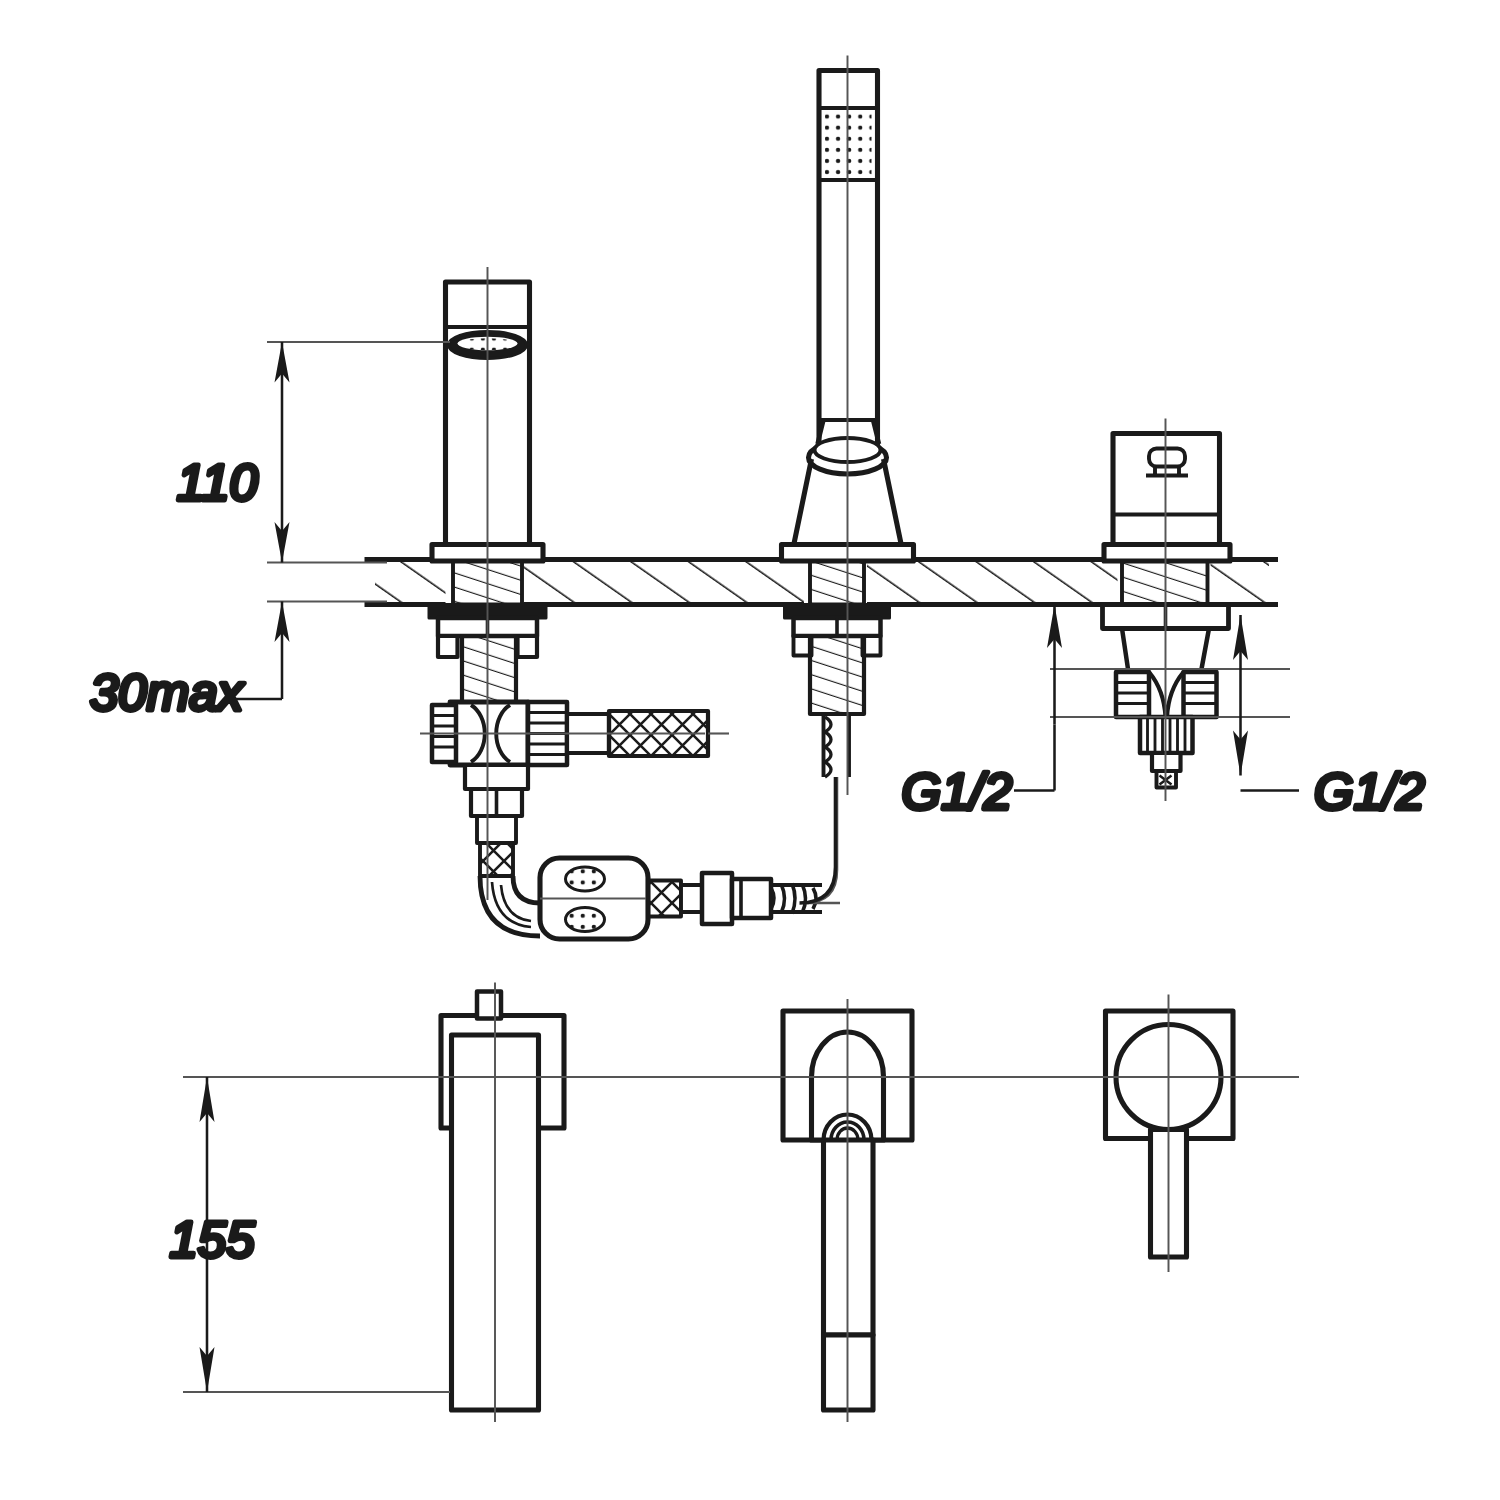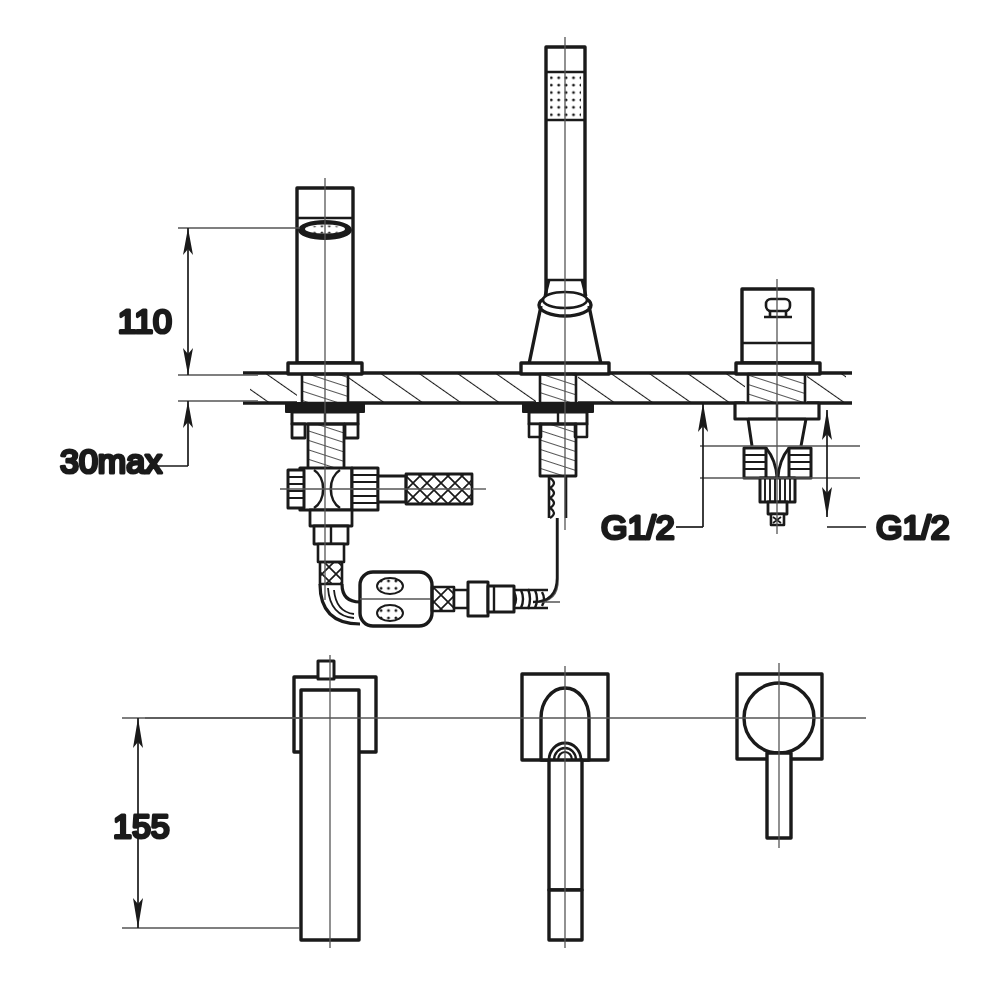--- a/index.html
+++ b/index.html
@@ -1,18 +1,18 @@
 <!DOCTYPE html>
 <html><head>
 <meta charset="utf-8">
 <style>
   html,body{margin:0;padding:0;background:#ffffff;}
   body{width:1000px;height:1000px;overflow:hidden;
        font-family:"Liberation Sans",sans-serif;}
-  #stage{position:relative;width:1000px;height:1000px;background:#ffffff;}
+  #stage{position:relative;width:1000px;height:1000px;background:#ffffff;font-style:italic;}
   svg{display:block;}
   .dimtext{font-family:"Liberation Sans",sans-serif;font-size:34px;fill:#1a1a1a;}
 </style>
 </head>
 <body>
 
 <div id="stage">
 <svg width="1000" height="1000" viewBox="0 0 1000 1000">
 
   <defs>

